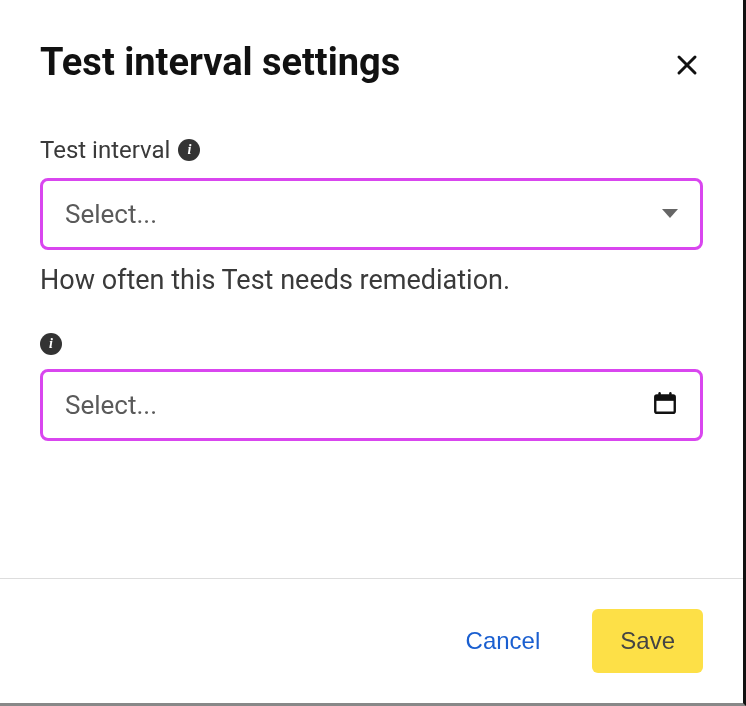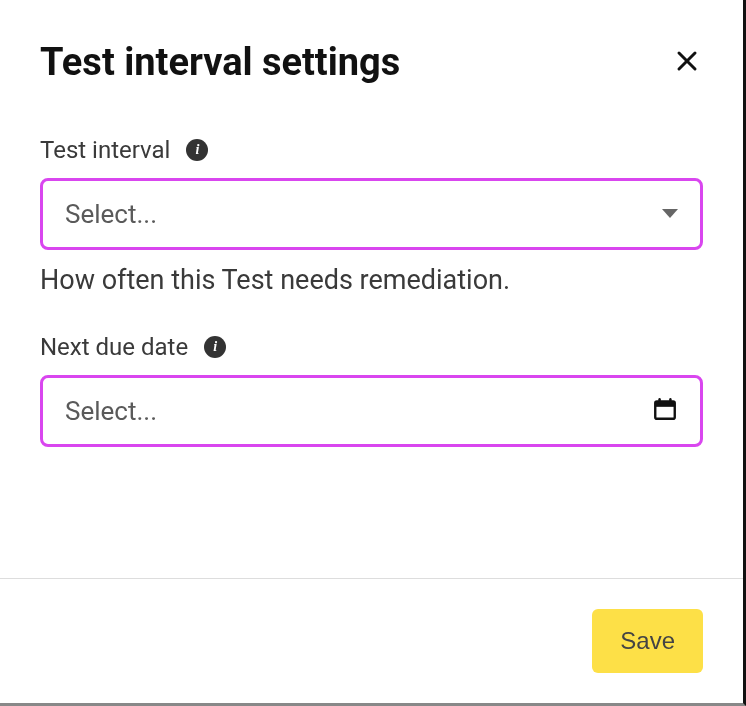--- a/index.html
+++ b/index.html
@@ -23,21 +23,21 @@
       border-right: 3px solid #111;
       border-bottom: 3px solid #888;
     }
     .dialog-body {
       padding: 40px 40px 30px 40px;
       flex: 1;
     }
     .header {
       display: flex;
       justify-content: space-between;
-      align-items: center;
+      align-items: flex-end;
       margin-bottom: 50px;
     }
     .title {
       font-size: 38px;
       font-weight: 700;
       color: #111;
       line-height: 1.2;
     }
     .close-btn {
       font-size: 30px;
@@ -48,21 +48,21 @@
       padding: 4px;
       background: none;
       border: none;
     }
     .field-group {
       margin-bottom: 34px;
     }
     .field-label-row {
       display: flex;
       align-items: center;
-      gap: 16px;
+      gap: 8px;
       margin-bottom: 14px;
     }
     .field-label {
       font-size: 24px;
       color: #3a3a3a;
     }
     .info-icon {
       width: 22px;
       height: 22px;
       border-radius: 50%;
@@ -159,34 +159,34 @@
       </div>
       <div class="select-box">
         <span class="select-placeholder">Select...</span>
         <span class="caret-down"></span>
       </div>
       <div class="helper-text">How often this Test needs remediation.</div>
     </div>
 
     <div class="field-group">
       <div class="field-label-row">
-        <span class="field-label">Next due date</span>
         <span class="info-icon">i</span>
       </div>
       <div class="select-box">
         <span class="select-placeholder">Select...</span>
         <span>
           <svg class="calendar-icon-svg" viewBox="0 0 24 24" fill="none" stroke="#111" stroke-width="2.2">
             <rect x="3" y="5" width="18" height="16" rx="1.5" fill="#fff"></rect>
             <rect x="3" y="5" width="18" height="5" fill="#111" stroke="none"></rect>
             <line x1="7" y1="3" x2="7" y2="7" stroke-linecap="round"></line>
             <line x1="17" y1="3" x2="17" y2="7" stroke-linecap="round"></line>
           </svg>
         </span>
       </div>
     </div>
 
   </div>
 
   <div class="footer">
+    <button class="btn btn-cancel">Cancel</button>
     <button class="btn btn-save">Save</button>
   </div>
 </div>
 
 </body></html>

